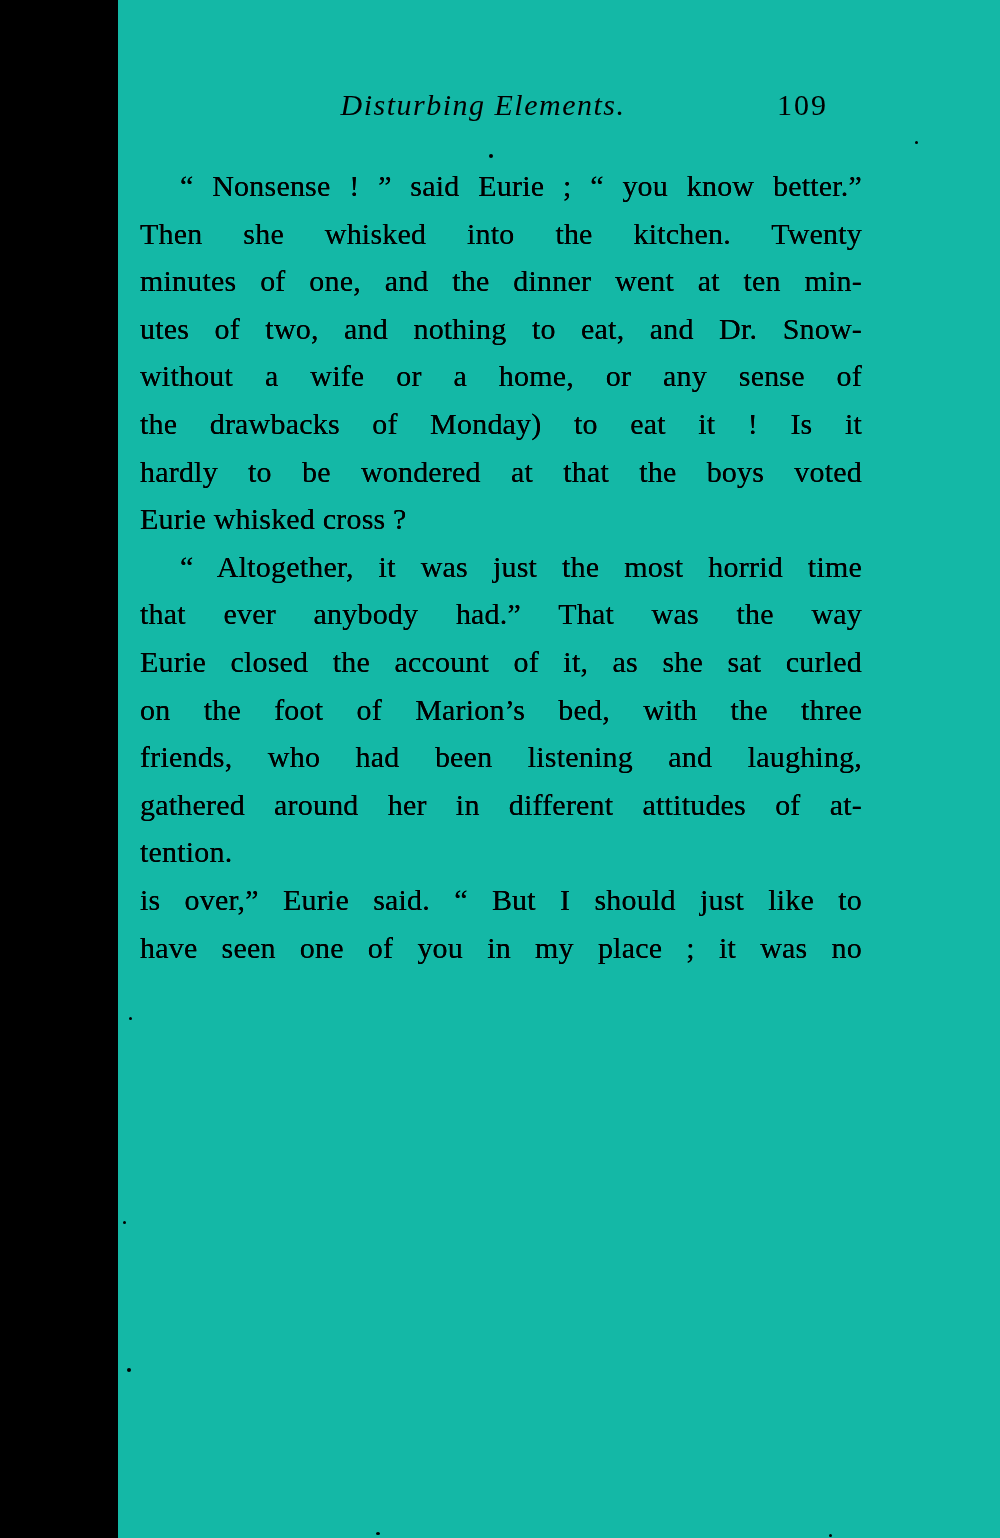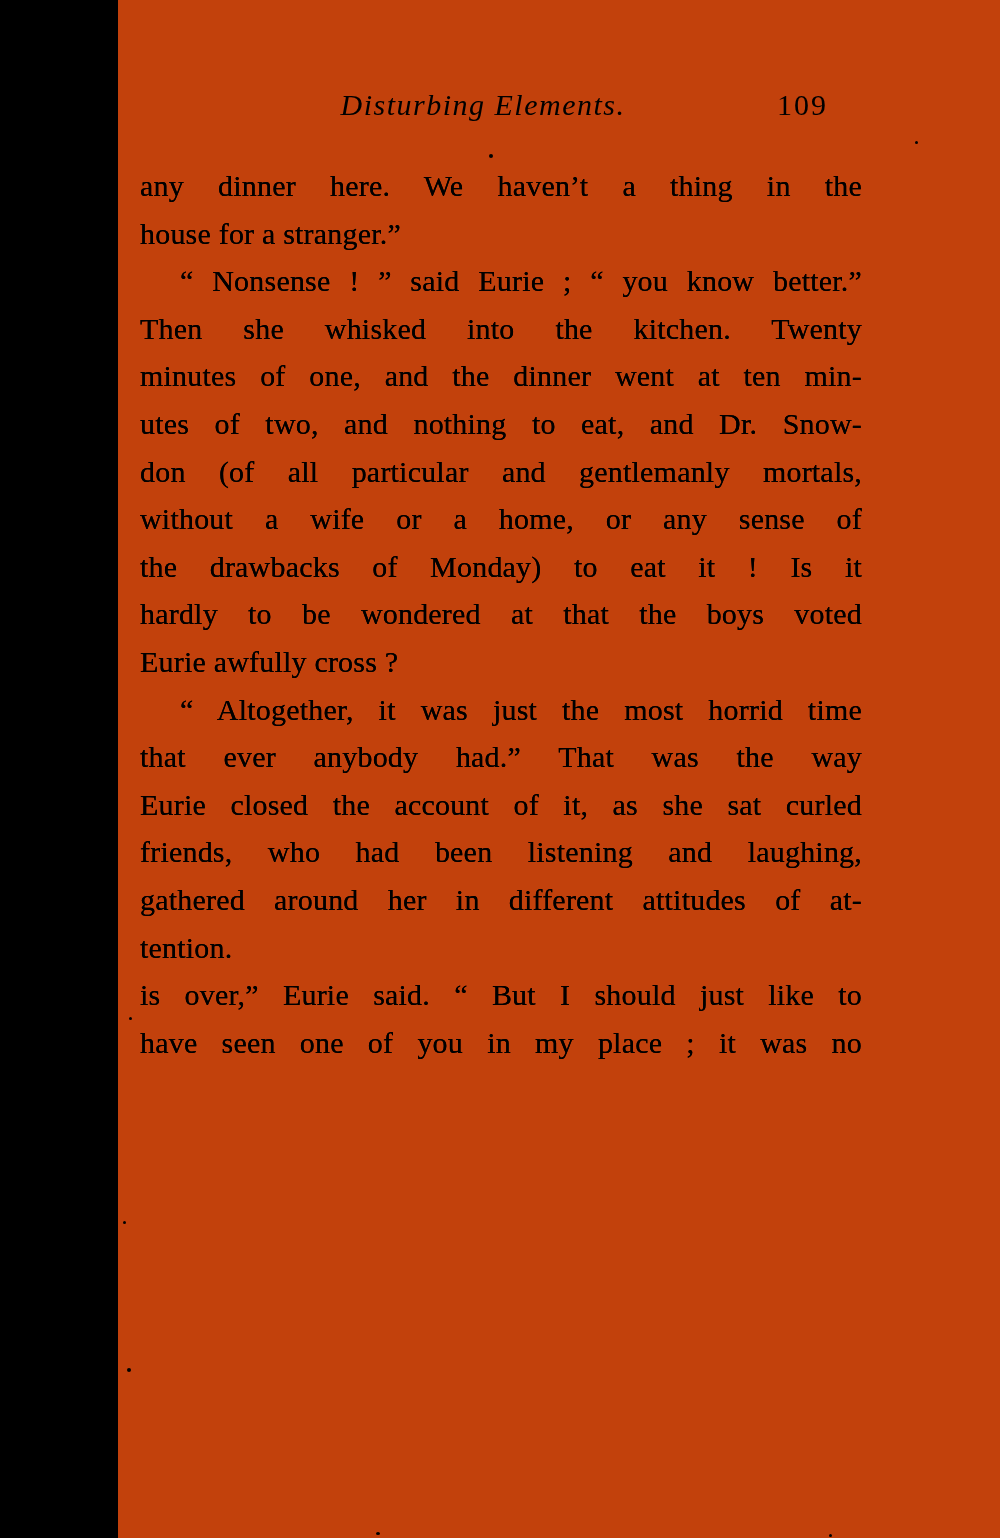--- a/index.html
+++ b/index.html
@@ -11,21 +11,21 @@
     width: 1000px;
     height: 1538px;
     position: relative;
     overflow: hidden;
     font-family: "Liberation Serif", serif;
     color: #000;
   }
   .page {
     position: absolute;
     inset: 0;
-    background: #c2410c;
+    background: #14b8a6;
   }
   
   .gutter {
     position: absolute;
     left: 0;
     top: 0;
     width: 120px;
     height: 1538px;
     pointer-events: none;
   }
@@ -136,38 +136,34 @@
     </svg>
   </div>
 
   <div class="running-head">
     <div class="title">Disturbing Elements.</div>
     <div class="folio">109</div>
   </div>
 
   <div class="body-text">
       <div>
-        <div class="line">any dinner here.  We haven’t a thing in the</div>
-        <div class="line ragged">house for a stranger.”</div>
-      </div>
-      <div>
         <div class="line indent">“ Nonsense ! ” said Eurie ; “ you know better.”</div>
         <div class="line">Then she whisked into the kitchen.  Twenty</div>
         <div class="line">minutes of one, and the dinner went at ten min-</div>
         <div class="line">utes of two, and nothing to eat, and Dr. Snow-</div>
-        <div class="line">don (of all particular and gentlemanly mortals,</div>
         <div class="line">without a wife or a home, or any sense of</div>
         <div class="line">the drawbacks of Monday) to eat it !  Is it</div>
         <div class="line">hardly to be wondered at that the boys voted</div>
-        <div class="line ragged">Eurie awfully cross ?</div>
+        <div class="line ragged">Eurie whisked cross ?</div>
       </div>
       <div>
         <div class="line indent">“ Altogether, it was just the most horrid time</div>
         <div class="line">that ever anybody had.”  That was the way</div>
         <div class="line">Eurie closed the account of it, as she sat curled</div>
+        <div class="line">on the foot of Marion’s bed, with the three</div>
         <div class="line">friends, who had been listening and laughing,</div>
         <div class="line">gathered around her in different attitudes of at-</div>
         <div class="line ragged">tention.</div>
       </div>
       <div>
         <div class="line">is over,” Eurie said.  “ But I should just like to</div>
         <div class="line">have seen one of you in my place ; it was no</div>
       </div>
     </div>
 

